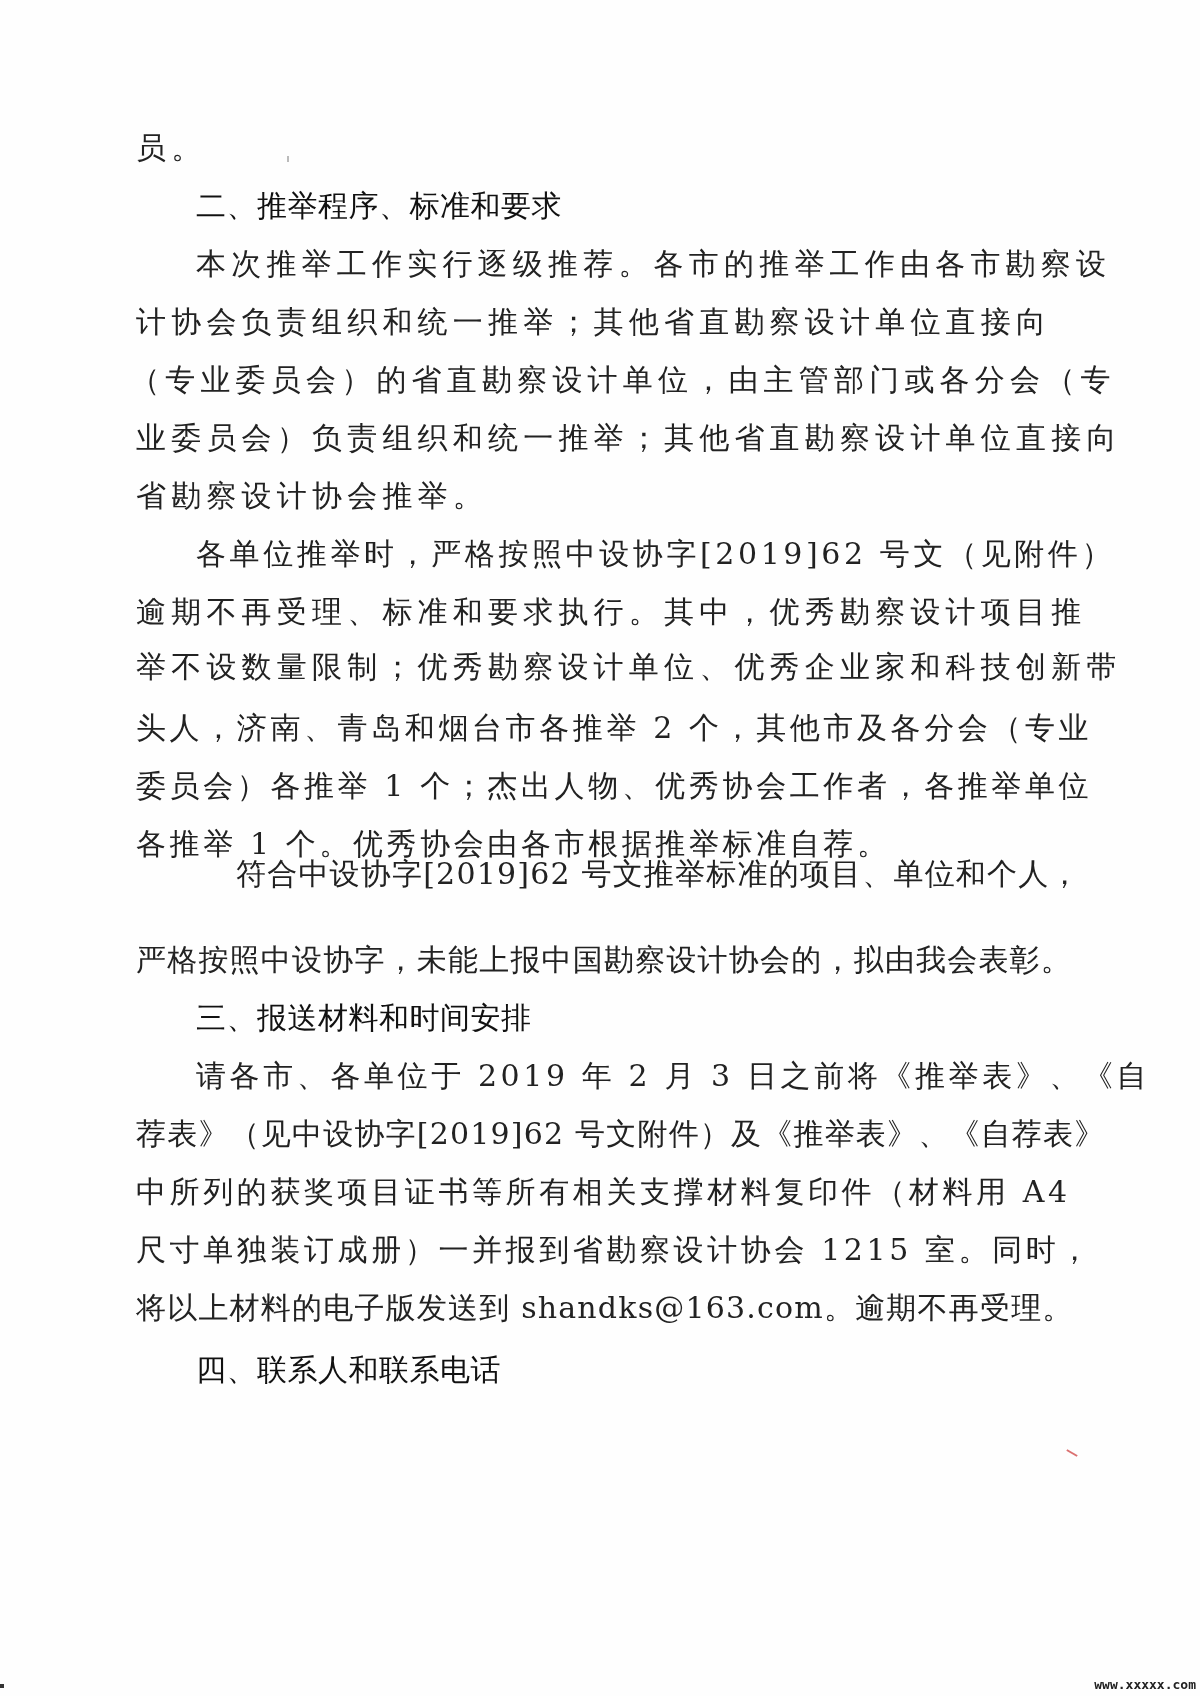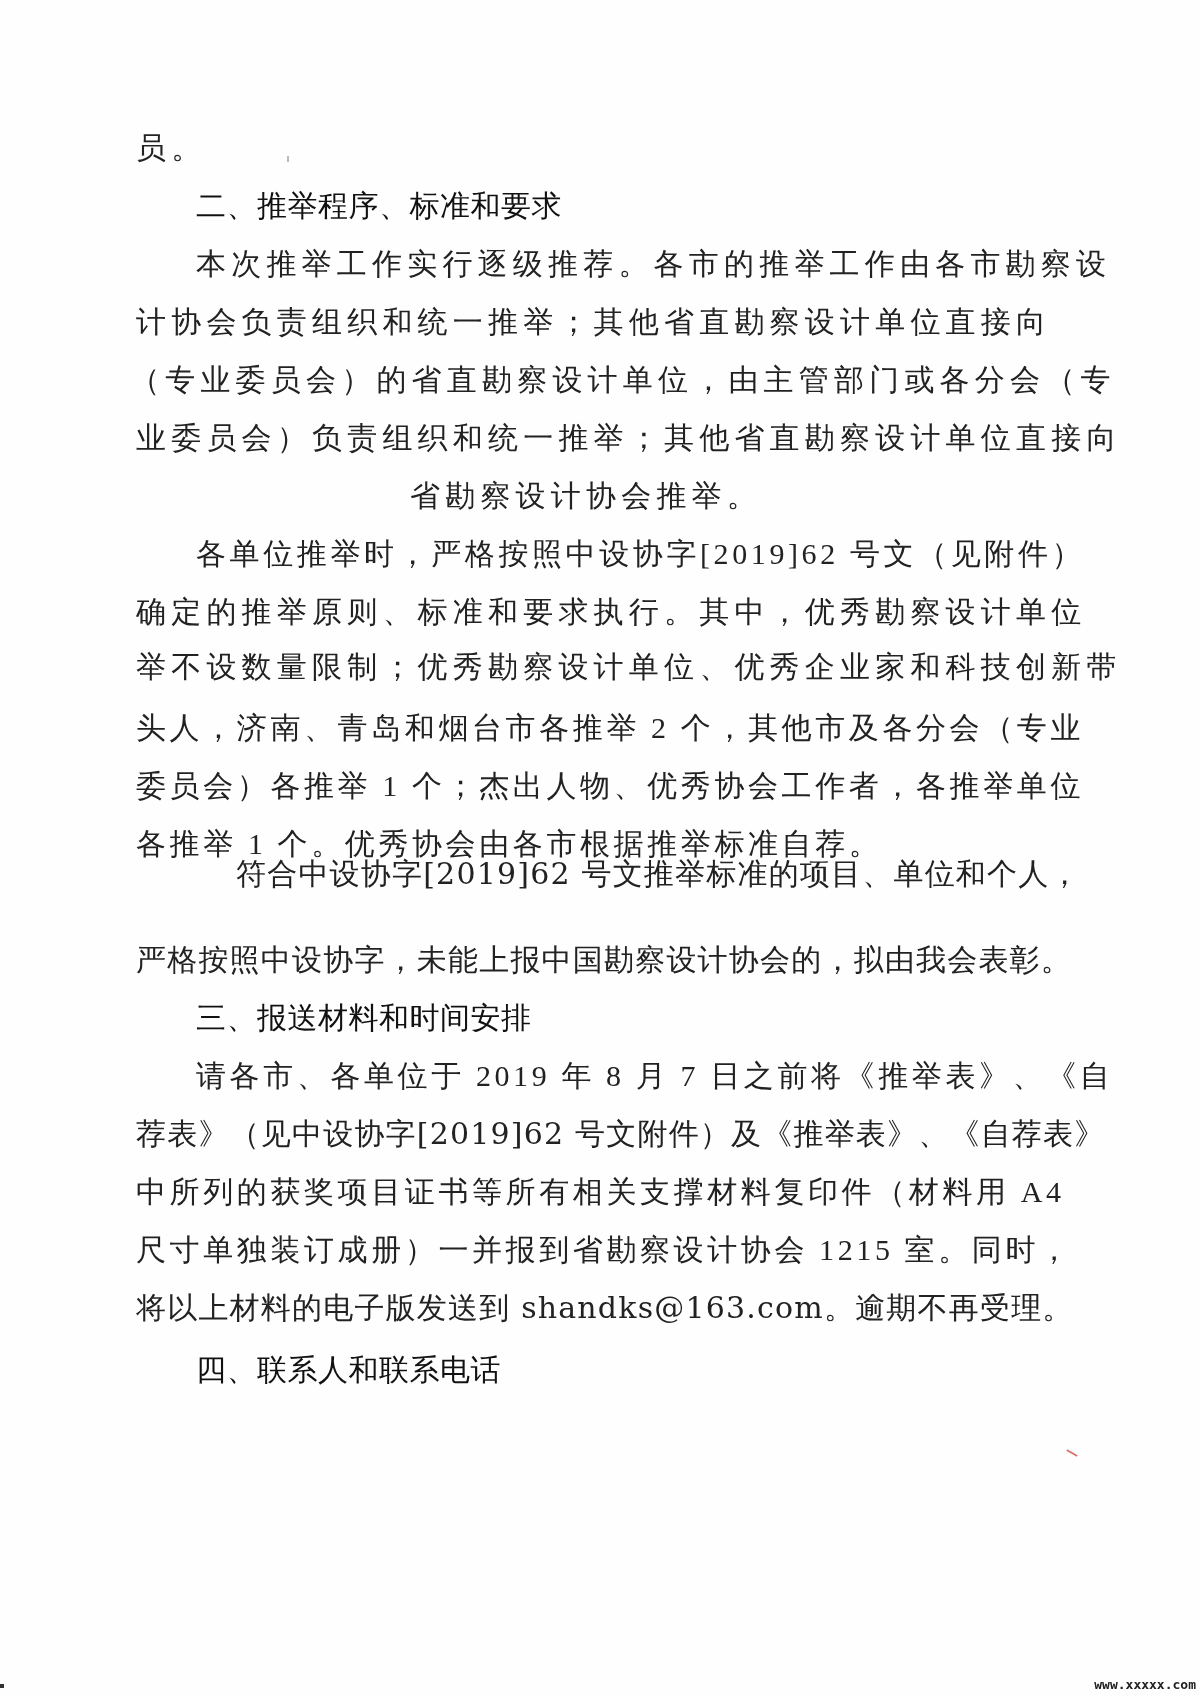--- a/index.html
+++ b/index.html
@@ -28,21 +28,21 @@
       font-size: 30px;
       line-height: 40px;
       height: 40px;
       white-space: nowrap;
       letter-spacing: 5.2px;
       color: #222;
       font-weight: 300;
     }
     .line.indent { left: 196px; width: 840px; }
     .line.tight { letter-spacing: 1.2px; }
-    .line.mid { letter-spacing: 3.6px; font-family: Liberation Serif, serif; }
+    .line.mid { letter-spacing: 3.6px; }
     .heading {
       position: absolute;
       left: 196px;
       font-family: "DejaVu Sans", "Liberation Sans", sans-serif;
       font-weight: normal;
       font-size: 30px;
       line-height: 40px;
       height: 40px;
       white-space: nowrap;
       color: #111;
@@ -87,35 +87,35 @@
 <div class="page">
 
   <div class="line" style="top:128px;">员。</div>
 
   <div class="heading" style="top:186px;">二、推举程序、标准和要求</div>
 
   <div class="line indent" style="top:244px;">本次推举工作实行逐级推荐。各市的推举工作由各市勘察设</div>
   <div class="line" style="top:302px;">计协会负责组织和统一推举；其他省直勘察设计单位直接向</div>
   <div class="line" style="top:360px; left:130px;">（专业委员会）的省直勘察设计单位，由主管部门或各分会（专</div>
   <div class="line" style="top:418px;">业委员会）负责组织和统一推举；其他省直勘察设计单位直接向</div>
-  <div class="line" style="top:476px;text-align:center;">省勘察设计协会推举。</div>
+  <div class="line" style="top:476px;">省勘察设计协会推举。</div>
 
   <div class="line indent mid" style="top:534px;">各单位推举时，严格按照中设协字[2019]62 号文（见附件）</div>
-  <div class="line" style="top:592px;">确定的推举原则、标准和要求执行。其中，优秀勘察设计单位</div>
+  <div class="line" style="top:592px;">逾期不再受理、标准和要求执行。其中，优秀勘察设计项目推</div>
   <div class="line" style="top:647px;text-align:center;">举不设数量限制；优秀勘察设计单位、优秀企业家和科技创新带</div>
   <div class="line mid" style="top:708px;">头人，济南、青岛和烟台市各推举 2 个，其他市及各分会（专业</div>
   <div class="line mid" style="top:766px;">委员会）各推举 1 个；杰出人物、优秀协会工作者，各推举单位</div>
   <div class="line mid" style="top:824px;">各推举 1 个。优秀协会由各市根据推举标准自荐。</div>
 
   <div class="line indent tight" style="top:854px;margin-left:40px;">符合中设协字[2019]62 号文推举标准的项目、单位和个人，</div>
   <div class="line tight" style="top:940px;">严格按照中设协字，未能上报中国勘察设计协会的，拟由我会表彰。</div>
 
   <div class="heading" style="top:998px;">三、报送材料和时间安排</div>
 
-  <div class="line indent mid" style="top:1056px;">请各市、各单位于 2019 年 8 月 7 日之前将《推举表》、《自</div>
+  <div class="line indent mid" style="top:1056px;">请各市、各单位于 2019 年 2 月 3 日之前将《推举表》、《自</div>
   <div class="line tight" style="top:1114px;">荐表》（见中设协字[2019]62 号文附件）及《推举表》、《自荐表》</div>
   <div class="line mid" style="top:1172px;">中所列的获奖项目证书等所有相关支撑材料复印件（材料用 A4</div>
   <div class="line mid" style="top:1230px;">尺寸单独装订成册）一并报到省勘察设计协会 1215 室。同时，</div>
   <div class="line tight" style="top:1288px;">将以上材料的电子版发送到 shandks@163.com。逾期不再受理。</div>
 
   <div class="heading" style="top:1350px;">四、联系人和联系电话</div>
 
   <div class="pen-mark"></div>
   <div class="speck" style="left:287px; top:156px;"></div>
   <div class="corner-mark"></div>

